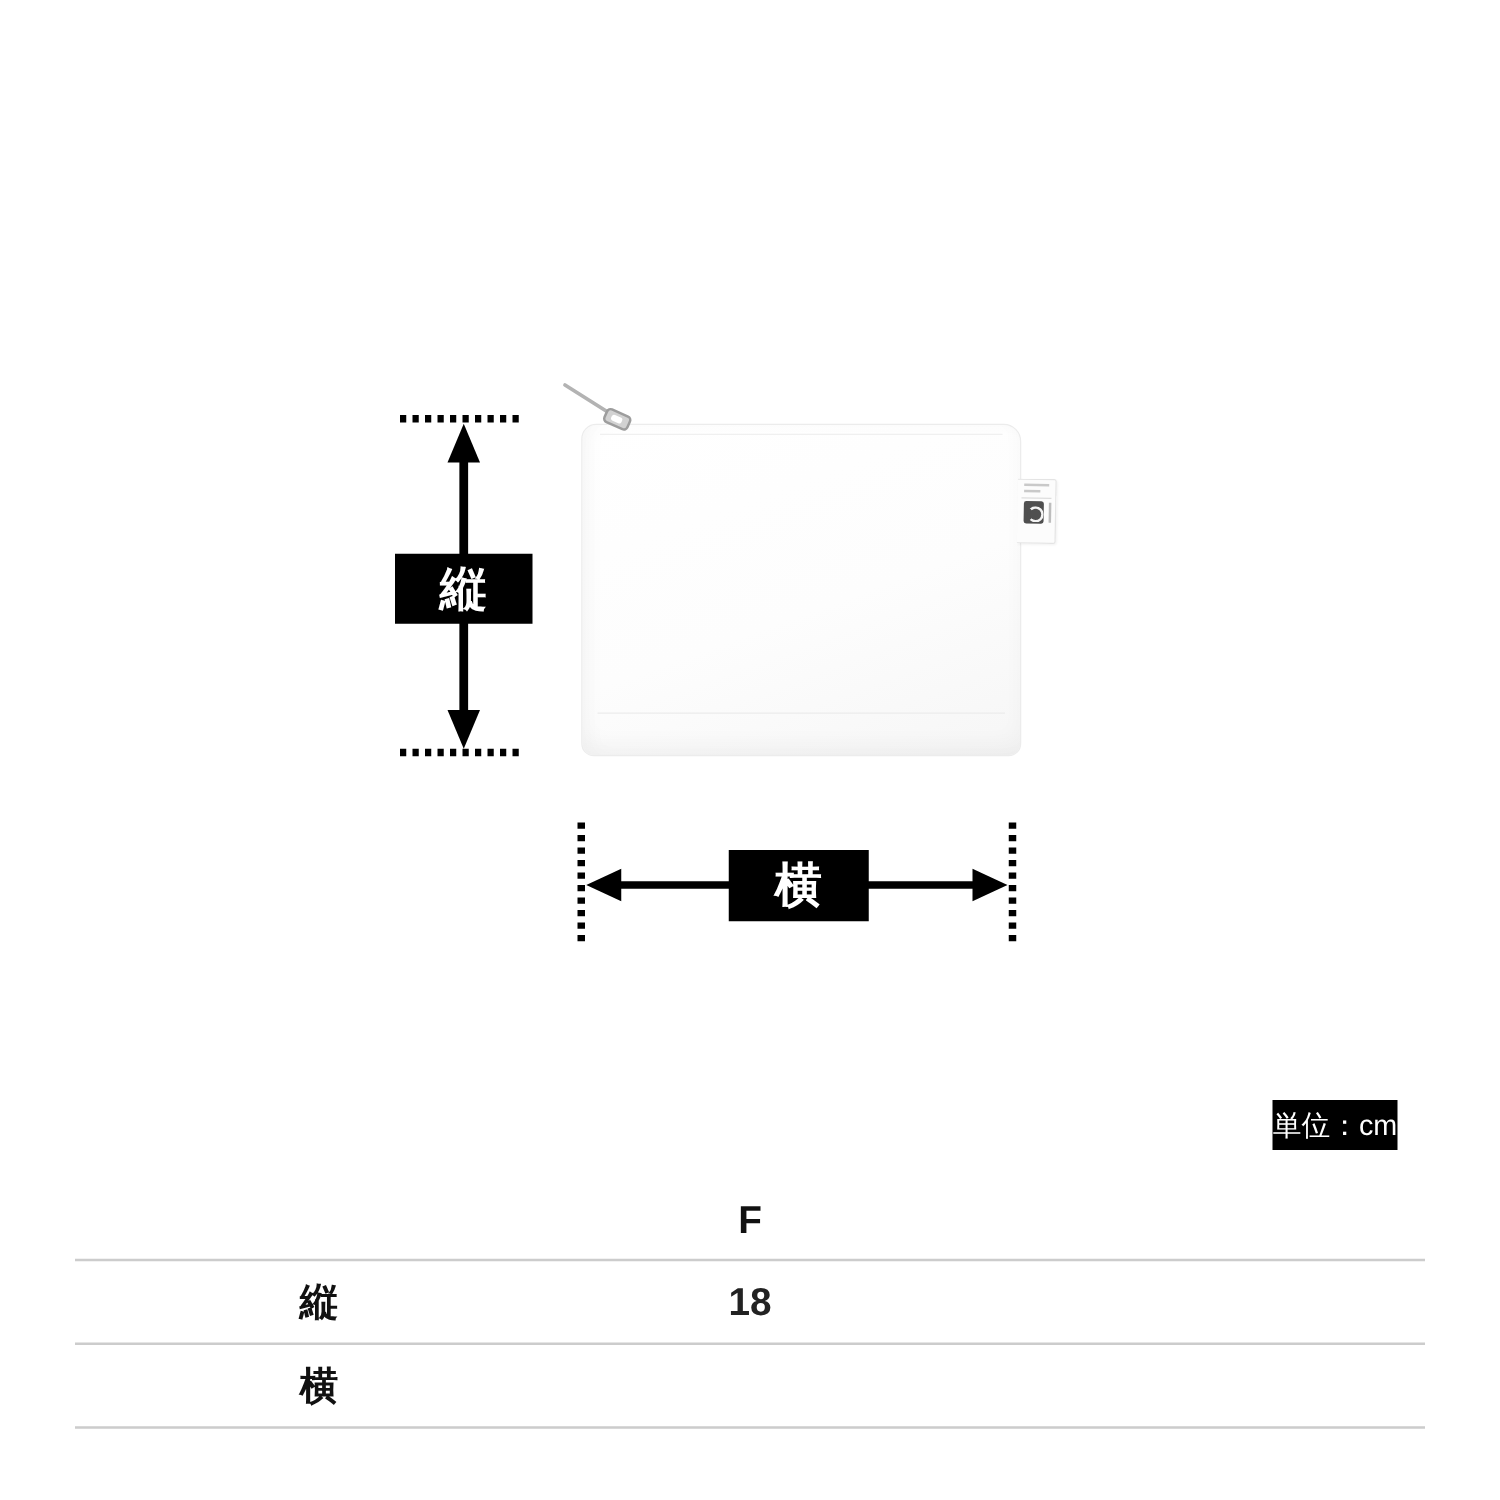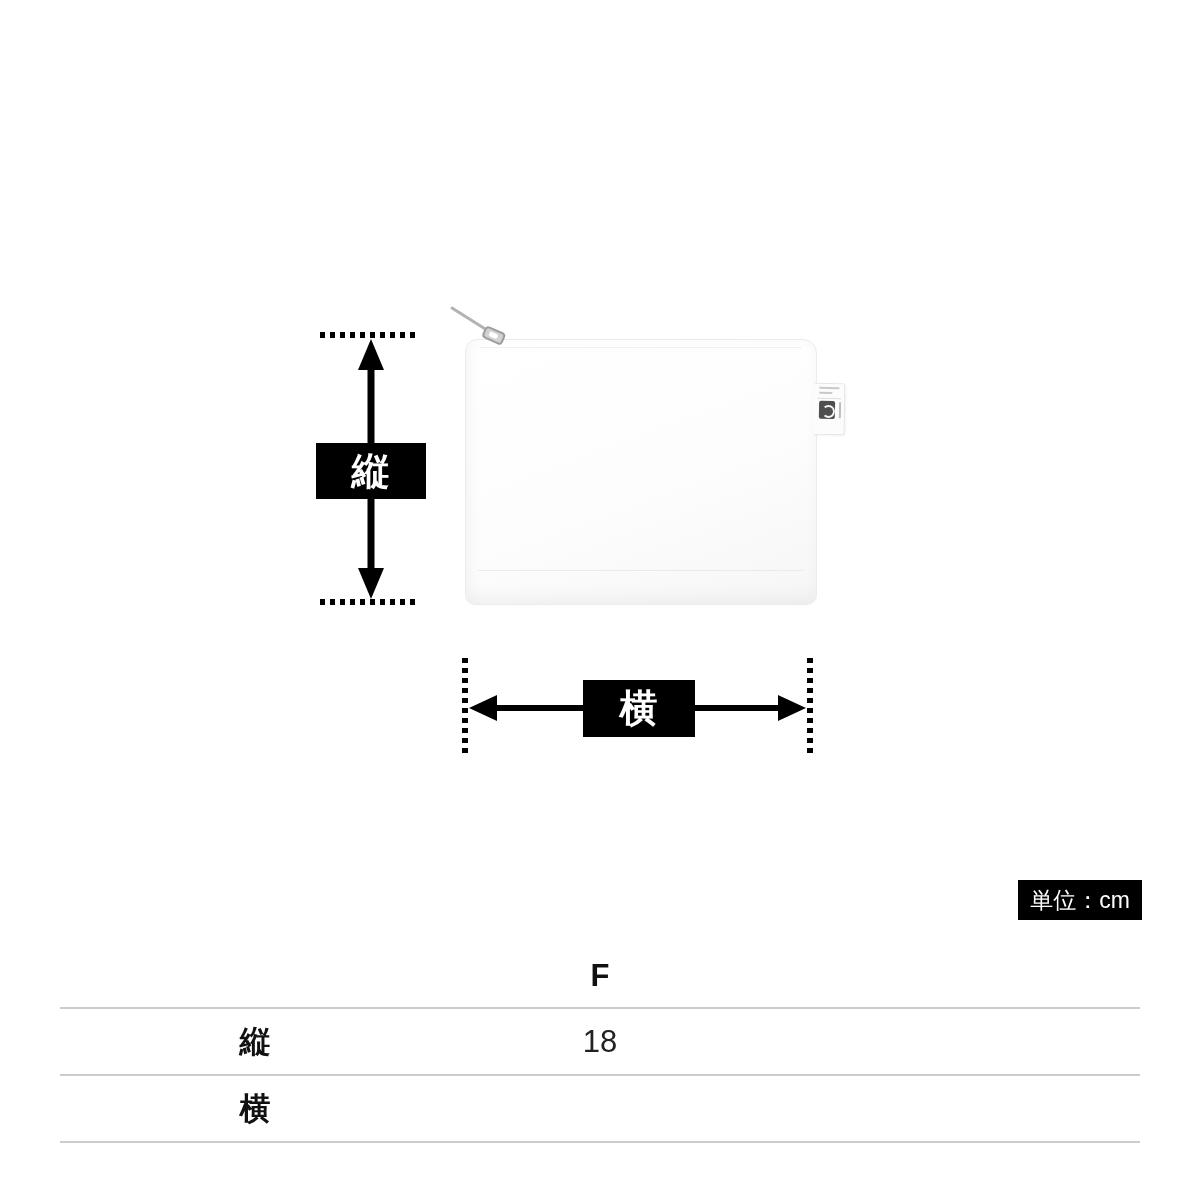--- a/index.html
+++ b/index.html
@@ -135,21 +135,21 @@
     width: 2px;
     height: 16px;
     background: #bdbdbd;
   }
 
   
   .unit-badge {
     position: absolute;
     left: 1018px;
     top: 880px;
-    width: 124px;
+    width: 100px;
     height: 40px;
     background: #000000;
     color: #ffffff;
     display: flex;
     align-items: center;
     justify-content: center;
     font-size: 23px;
     font-weight: 400;
   }
 
@@ -173,21 +173,21 @@
   .t-row.body {
     border-bottom: 2px solid #cccccc;
   }
   .t-cell {
     display: flex;
     align-items: center;
     justify-content: center;
     font-size: 31px;
   }
   .cell-label  { width: 390px; font-weight: 700; color: #111111; }
-  .cell-value  { width: 300px; font-weight: 400; color: #222222; }
+  .cell-value  { width: 300px; font-weight: 700; color: #222222; }
   .cell-spacer { width: 390px; }
   .t-row.header .cell-value { font-weight: 600; color: #111111; }
 </style>
 </head>
 <body>
 
 <div class="canvas">
 
   <svg class="v-indicator" width="120" height="282" viewBox="0 0 120 282">
     <line x1="10" y1="7" x2="108" y2="7" stroke="#000" stroke-width="6" stroke-dasharray="5 5"></line>

